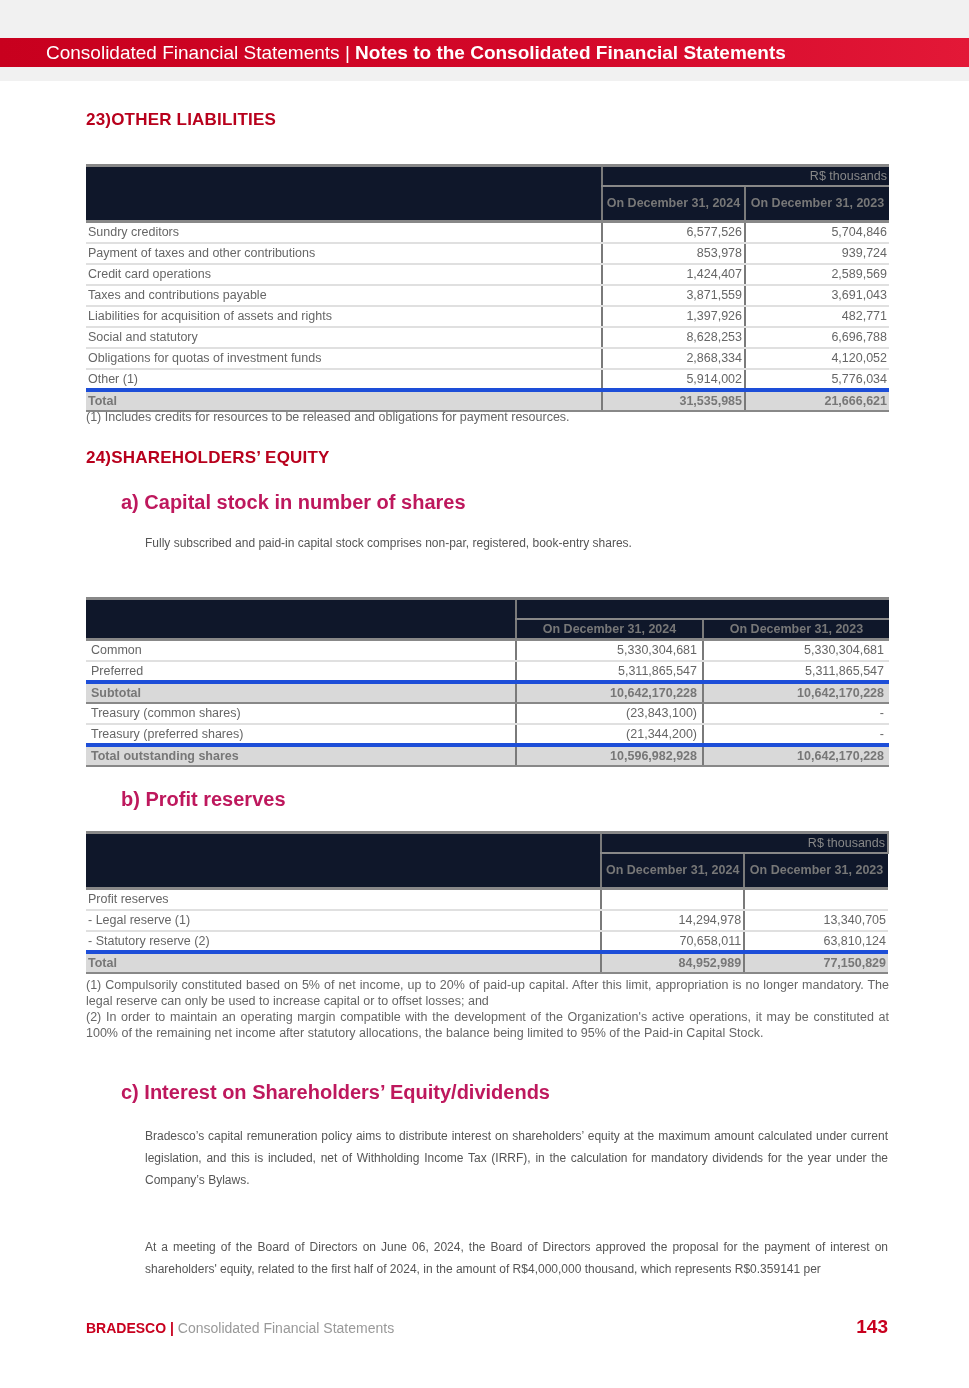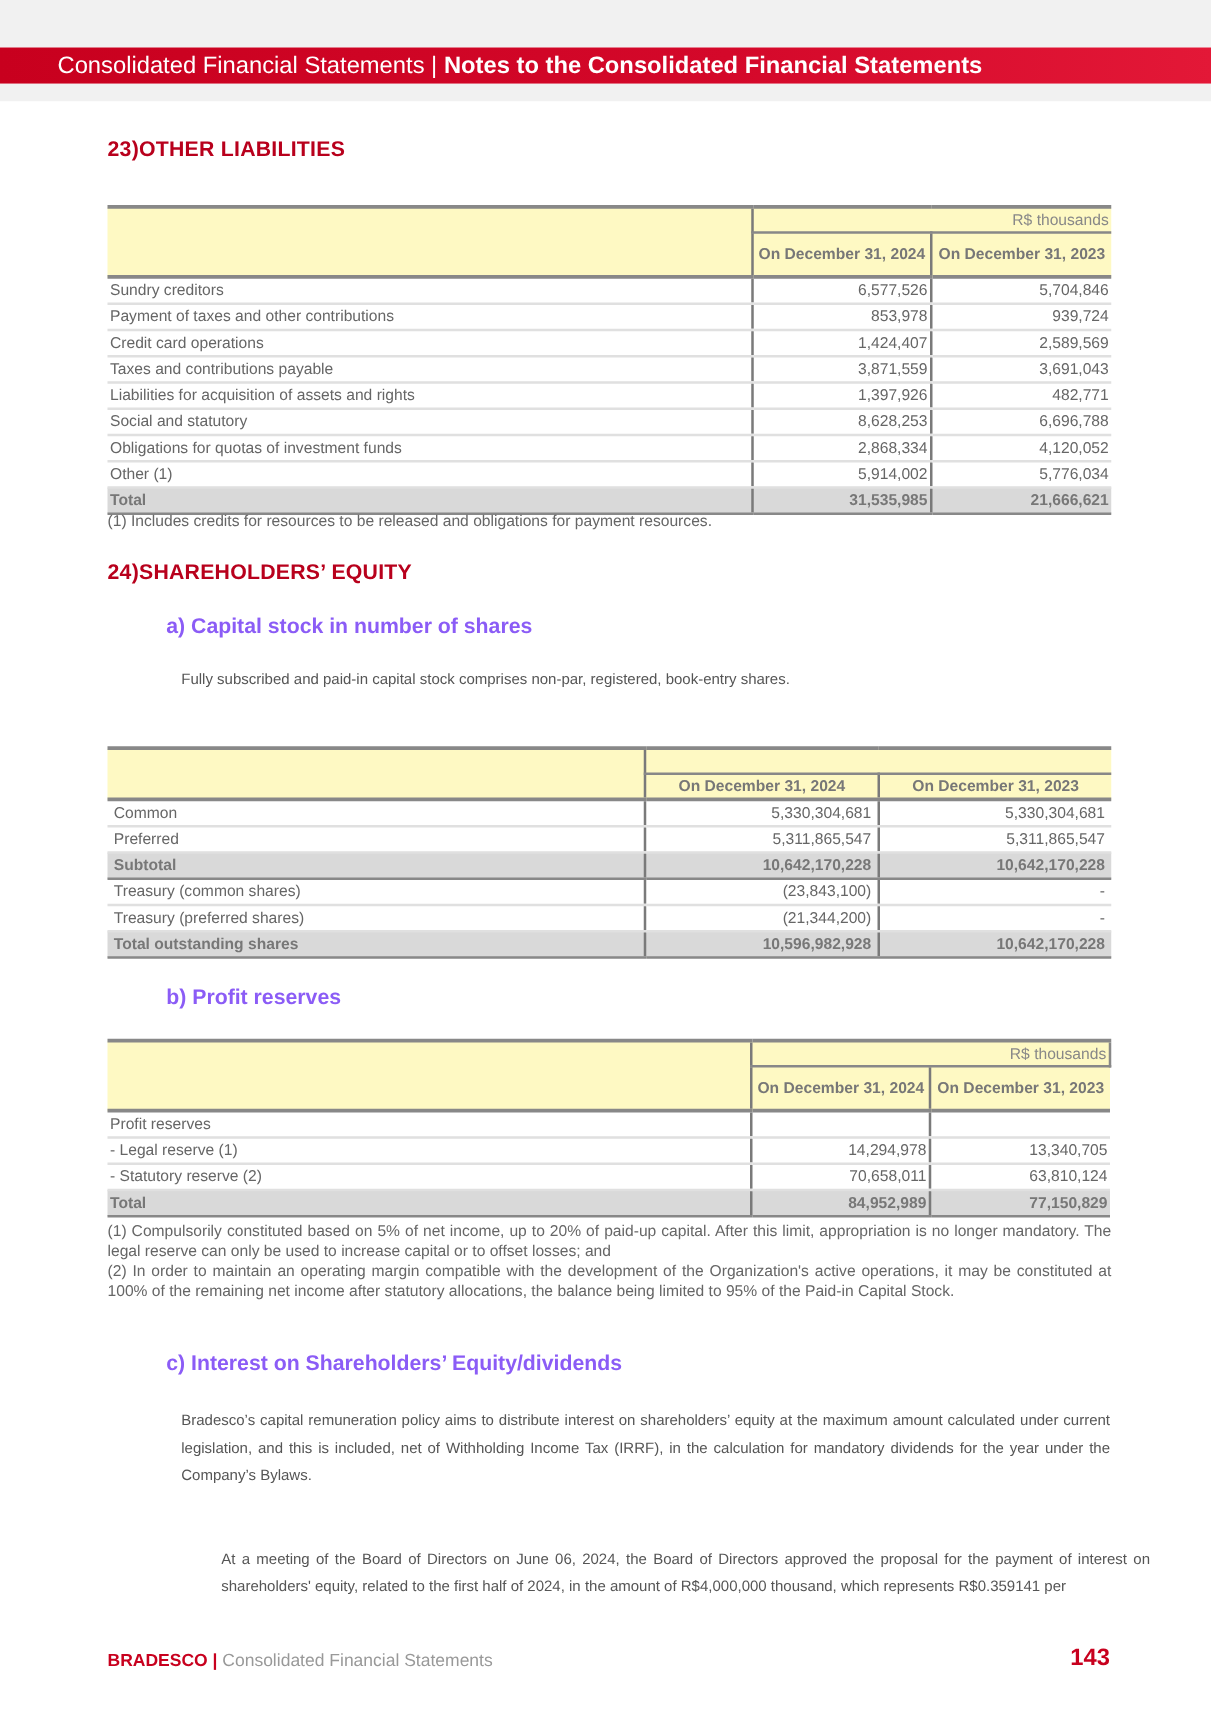--- a/index.html
+++ b/index.html
@@ -7,31 +7,31 @@
   body { font-family: "Liberation Sans", "DejaVu Sans", sans-serif; color: #555; position: relative; }
 
   .top-gray { position: absolute; left: 0; top: 0; width: 969px; height: 38px; background: #f1f1f1; }
   .banner { position: absolute; left: 0; top: 38px; width: 969px; height: 29px;
             background: linear-gradient(90deg, #c8001e 0%, #d4082a 60%, #e31837 100%);
             color: #fff; font-size: 19px; line-height: 29px; padding-left: 46px; white-space: nowrap; }
   .banner .bold { font-weight: bold; }
   .under-gray { position: absolute; left: 0; top: 67px; width: 969px; height: 14px; background: #f1f1f1; }
 
   .h-red { position: absolute; left: 86px; color: #b8001c; font-weight: bold; font-size: 17px; letter-spacing: 0.2px; }
-  .h-blue { position: absolute; left: 133px; color: #8b5cf6; font-weight: bold; font-size: 17px; }
+  .h-blue { position: absolute; left: 121px; color: #be185d; font-weight: bold; font-size: 20px; }
   .para { position: absolute; left: 145px; width: 743px; font-size: 12px; line-height: 22px; color: #555; text-align: justify; }
 
   table { position: absolute; border-collapse: collapse; font-size: 12.5px; color: #666; }
   td, th { padding: 0 2px; height: 21px; }
-  .hdr th { background: #fef9c3; font-weight: bold; color: #777; text-align: center; line-height: 16px; }
+  .hdr th { background: #0f172a; font-weight: bold; color: #777; text-align: center; line-height: 16px; }
   .hdr .unit { text-align: right; font-weight: normal; color: #888; }
   .lab { text-align: left; }
   .num { text-align: right; border-left: 2px solid #7a7a7a; }
   tbody tr td { border-bottom: 2px solid #e0e0e0; }
-  tr.tot td { background: #d9d9d9; font-weight: bold; color: #777; border-top: 2px solid #1d4ed8; border-bottom: 2px solid #888; }
+  tr.tot td { background: #d9d9d9; font-weight: bold; color: #777; border-top: 4px solid #1d4ed8; border-bottom: 2px solid #888; }
   .top-line { border-top: 3px solid #888; }
   .hdr-bottom th { border-bottom: 3px solid #888; }
 
   .note { position: absolute; left: 86px; width: 803px; font-size: 12.5px; line-height: 16px; color: #666; text-align: justify; }
 
   .footer-left { position: absolute; left: 86px; top: 1320px; font-size: 14px; color: #999; }
   .footer-left .brand { color: #c8001e; font-weight: bold; }
   .footer-page { position: absolute; right: 81px; top: 1316px; font-size: 19px; color: #c8001e; font-weight: bold; }
 </style>
 </head>
@@ -206,20 +206,20 @@
         <td class="num">84,952,989</td>
         <td class="num">77,150,829</td>
       </tr>
   </tbody>
 </table>
 <div class="note" style="top:977px;">(1) Compulsorily constituted based on 5% of net income, up to 20% of paid-up capital. After this limit, appropriation is no longer mandatory. The legal reserve can only be used to increase capital or to offset losses; and</div>
 <div class="note" style="top:1009px;">(2) In order to maintain an operating margin compatible with the development of the Organization's active operations, it may be constituted at 100% of the remaining net income after statutory allocations, the balance being limited to 95% of the Paid-in Capital Stock.</div>
 
 <div class="h-blue" style="top:1081px;">c) Interest on Shareholders’ Equity/dividends</div>
 <div class="para" style="top:1125px;">Bradesco’s capital remuneration policy aims to distribute interest on shareholders’ equity at the maximum amount calculated under current legislation, and this is included, net of Withholding Income Tax (IRRF), in the calculation for mandatory dividends for the year under the Company’s Bylaws.</div>
-<div class="para" style="top:1236px; height:66px; overflow:hidden;margin-left:32px;">At a meeting of the Board of Directors on June 06, 2024, the Board of Directors approved the proposal for the payment of interest on shareholders' equity, related to the first half of 2024, in the amount of R$4,000,000 thousand, which represents R$0.359141 per</div>
+<div class="para" style="top:1236px; height:66px; overflow:hidden;">At a meeting of the Board of Directors on June 06, 2024, the Board of Directors approved the proposal for the payment of interest on shareholders' equity, related to the first half of 2024, in the amount of R$4,000,000 thousand, which represents R$0.359141 per</div>
 
 <div class="footer-left">
   <span class="brand">BRADESCO</span>
   <span class="brand">|</span>
   <span>Consolidated Financial Statements</span>
 </div>
 <div class="footer-page">143</div>
 
 </body></html>

